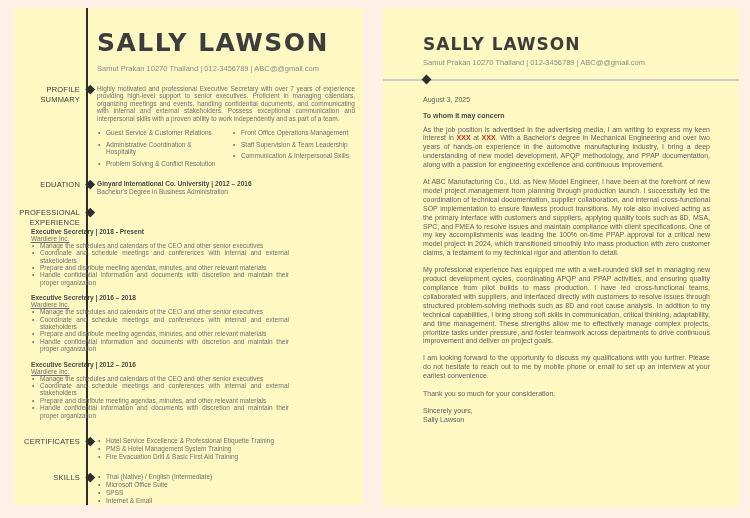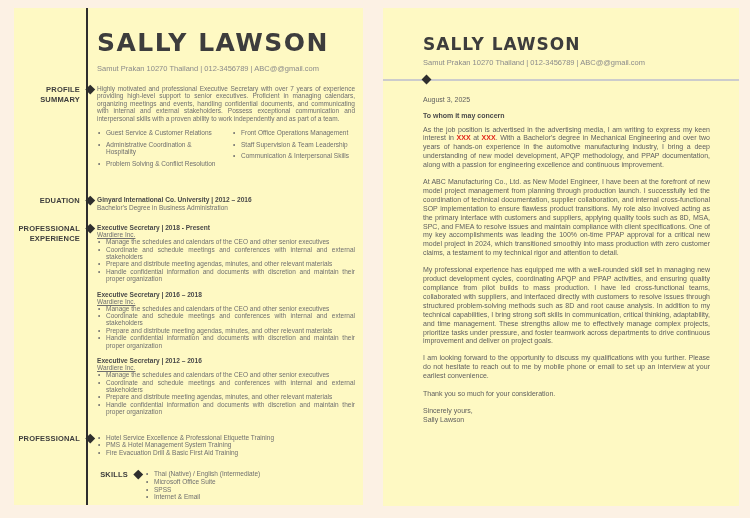--- a/index.html
+++ b/index.html
@@ -22,21 +22,21 @@
   .r-name {
     font-size:25px; font-weight:800; letter-spacing:1.5px; color:#3d3d3d;
     font-family:"DejaVu Sans", sans-serif;
   }
   .r-title { font-size:10px; color:#8b8b8b; margin-top:7px; }
   .r-contact { font-size:7.5px; color:#8b8b8b; margin-top:7px; }
 
   .section { display:flex; align-items:flex-start; }
   .section-label {
     width:66px; flex-shrink:0; text-align:right;
-    font-size:7.5px; font-weight:700; color:#3d3d3d; line-height:1.3;
+    font-size:7.5px; font-weight:400; color:#3d3d3d; line-height:1.3;
     position:relative; letter-spacing:0.2px;
   }
   .diamond {
     position:absolute; right:-13px; top:1px;
     width:6.5px; height:6.5px; background:#2e2e2e; transform:rotate(45deg);
   }
   .section-content { margin-left:17px; width:258px; }
 
   .r-body { font-size:6.5px; line-height:7.4px; color:#6f6f6f; text-align:justify; }
 
@@ -52,24 +52,24 @@
   .edu-degree { font-size:6.5px; color:#6f6f6f; margin-top:1px; }
 
   .job { margin-bottom:8px; }
   .job-title { font-size:6.6px; font-weight:700; color:#4a4a4a; }
   .job-company { font-size:6.5px; color:#6f6f6f; text-decoration:underline; }
   .job li { font-size:6.5px; line-height:7.4px; text-align:justify; }
 
   .plain-list li { font-size:6.5px; line-height:7.8px; }
 
   .mt-profile { margin-top:12px; }
-  .mt-edu { margin-top:25px; }
-  .mt-exp { margin-top:13px; }
+  .mt-edu { margin-top:9px; }
+  .mt-exp { margin-top:13px;flex-direction:column; }
   .mt-cert { margin-top:10px; }
-  .mt-skills { margin-top:13px;padding-left:48px; }
+  .mt-skills { margin-top:13px; }
 
   
   .letter-page { left:383px; top:8px; width:356px; height:498px; padding:26px 29px 0 40px; }
   .l-name {
     font-size:17px; font-weight:800; letter-spacing:1px; color:#3d3d3d;
     font-family:"DejaVu Sans", sans-serif;
   }
   .l-contact { font-size:7.5px; color:#8b8b8b; margin-top:4px; }
   .l-divider {
     position:relative; height:1.5px; background:#cccccc;
@@ -170,21 +170,21 @@
             <li>Coordinate and schedule meetings and conferences with internal and external stakeholders</li>
             <li>Prepare and distribute meeting agendas, minutes, and other relevant materials</li>
             <li>Handle confidential information and documents with discretion and maintain their proper organization</li>
           </ul>
       </div>
     </div>
   </div>
 
   <div class="section mt-cert">
     <div class="section-label">
-      <span>PROFESSIONAL</span>
+      <span>CERTIFICATES</span>
       <span class="diamond"></span>
     </div>
     <div class="section-content">
       <ul class="plain-list">
 
       <li>Hotel Service Excellence &amp; Professional Etiquette Training</li>
           <li>PMS &amp; Hotel Management System Training</li>
           <li>Fire Evacuation Drill &amp; Basic First Aid Training</li>
         </ul>
     </div>

